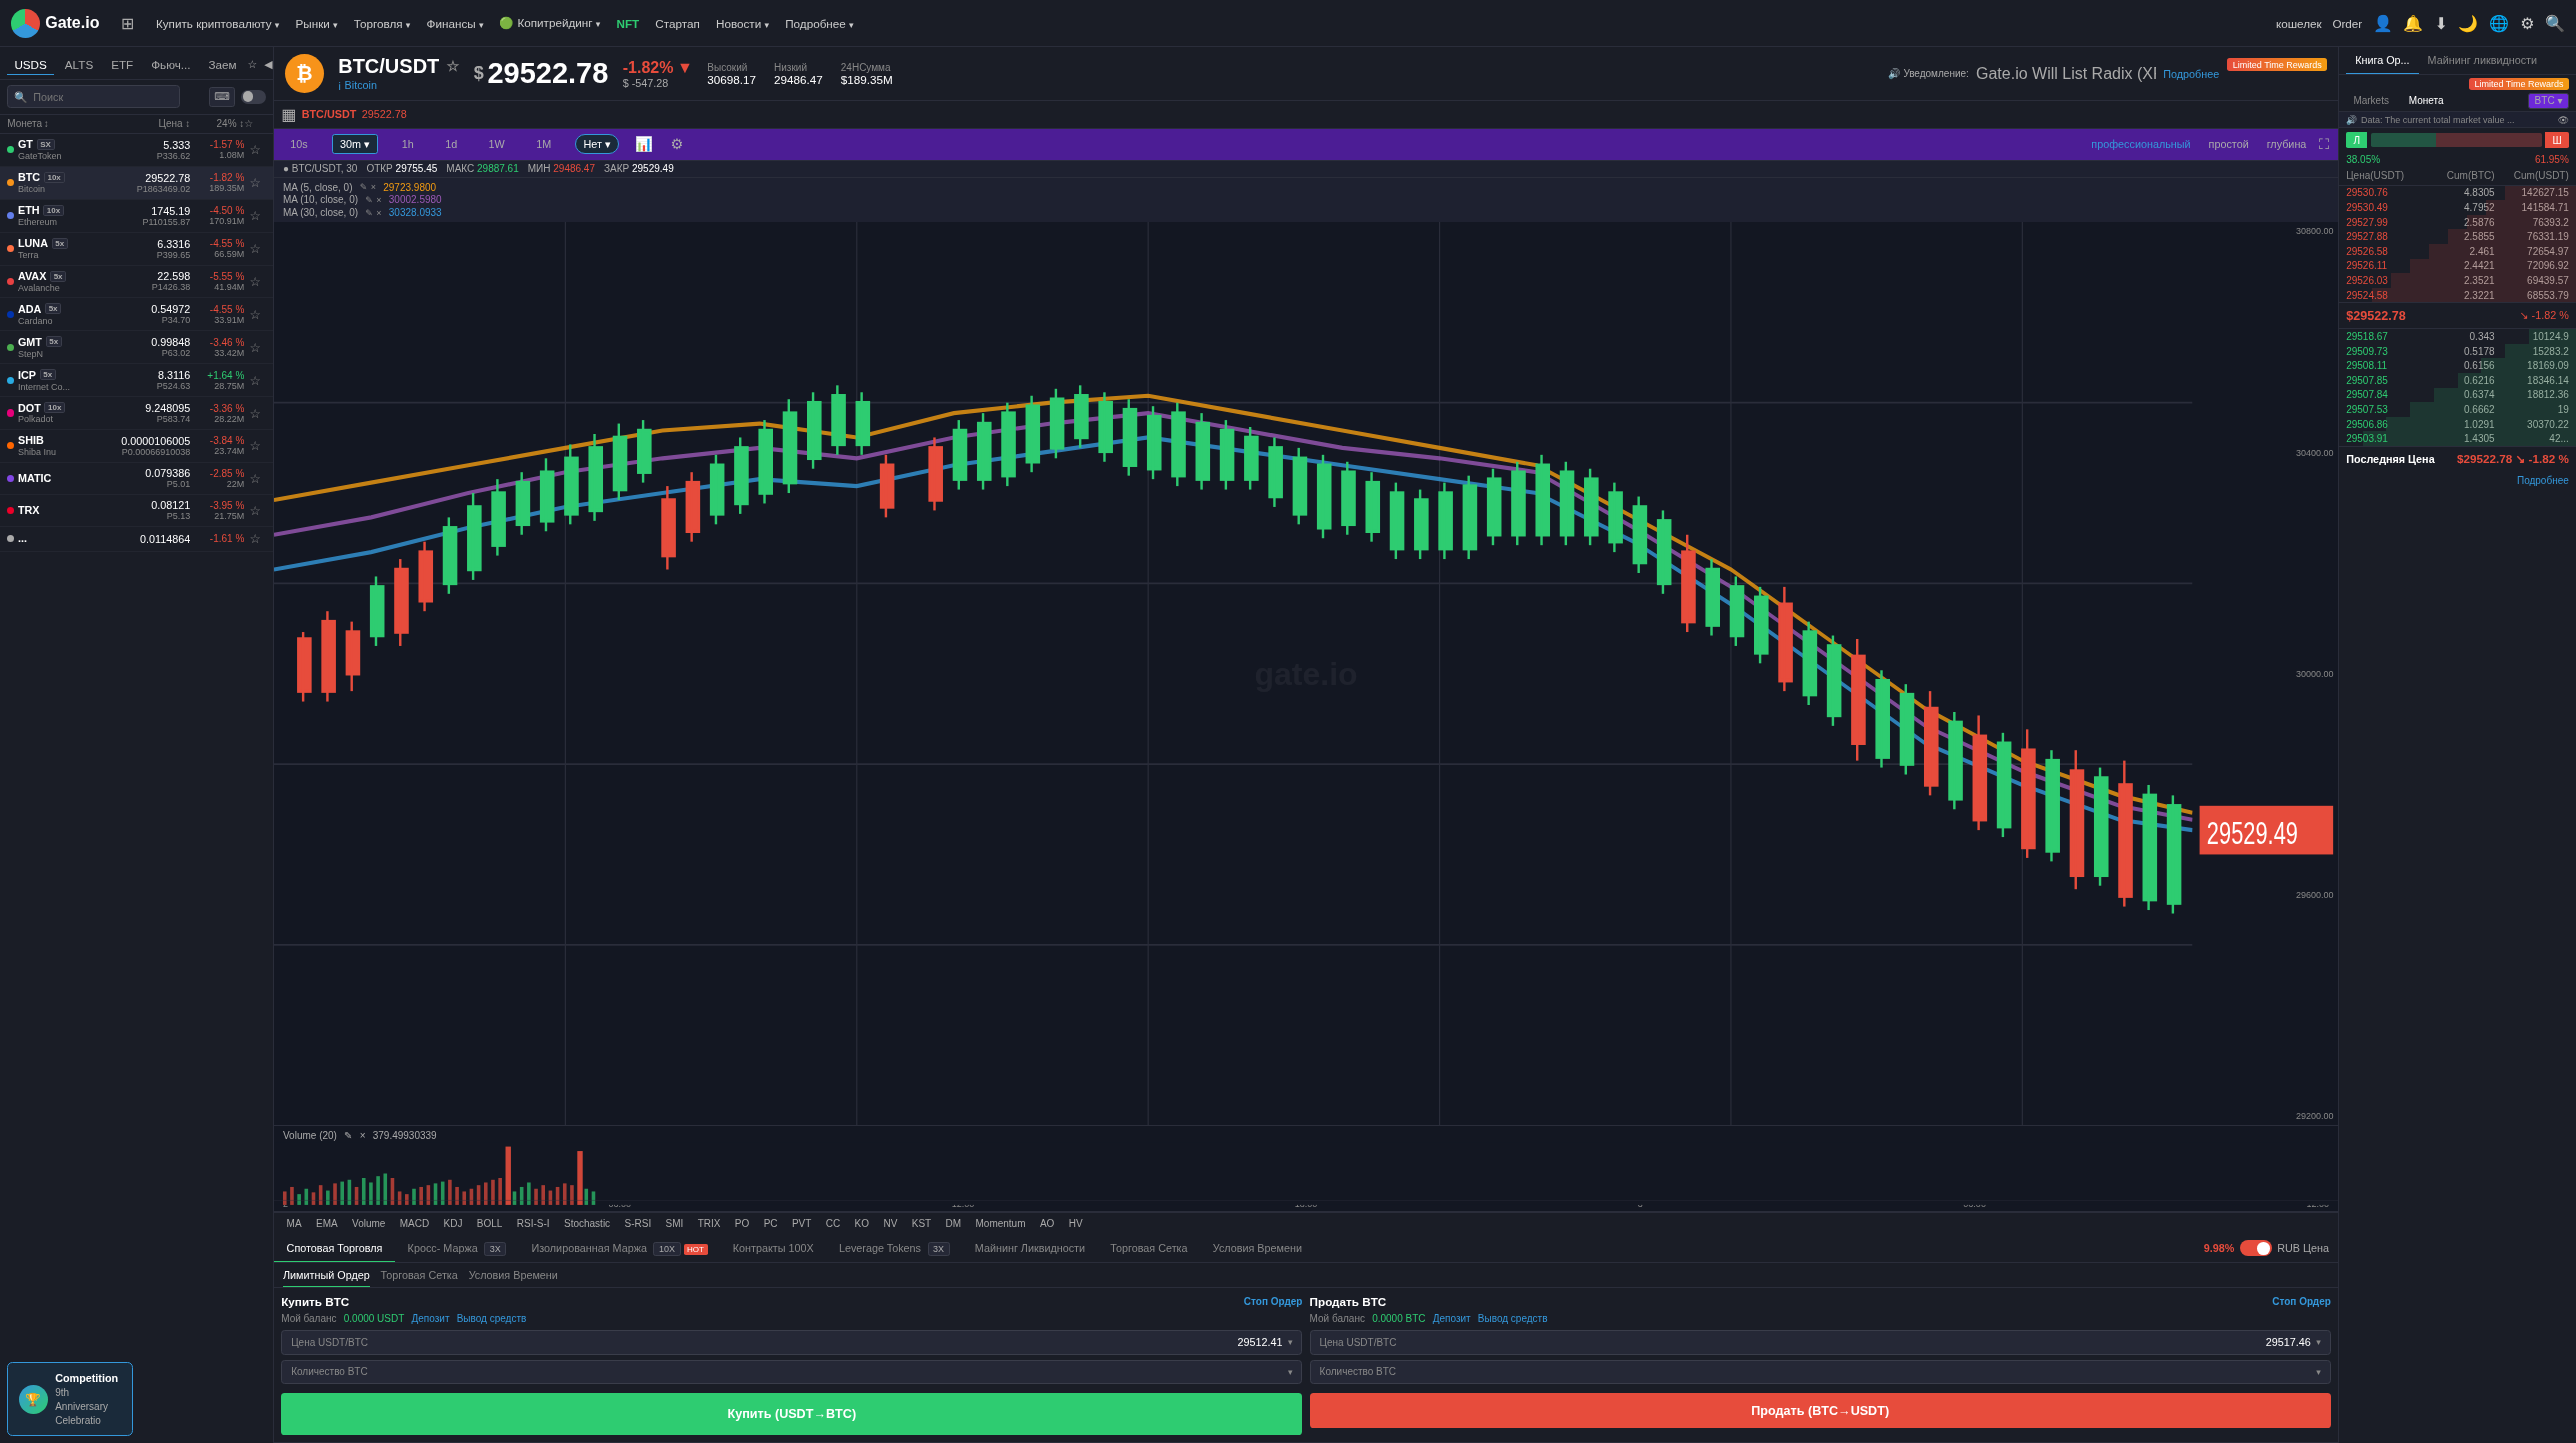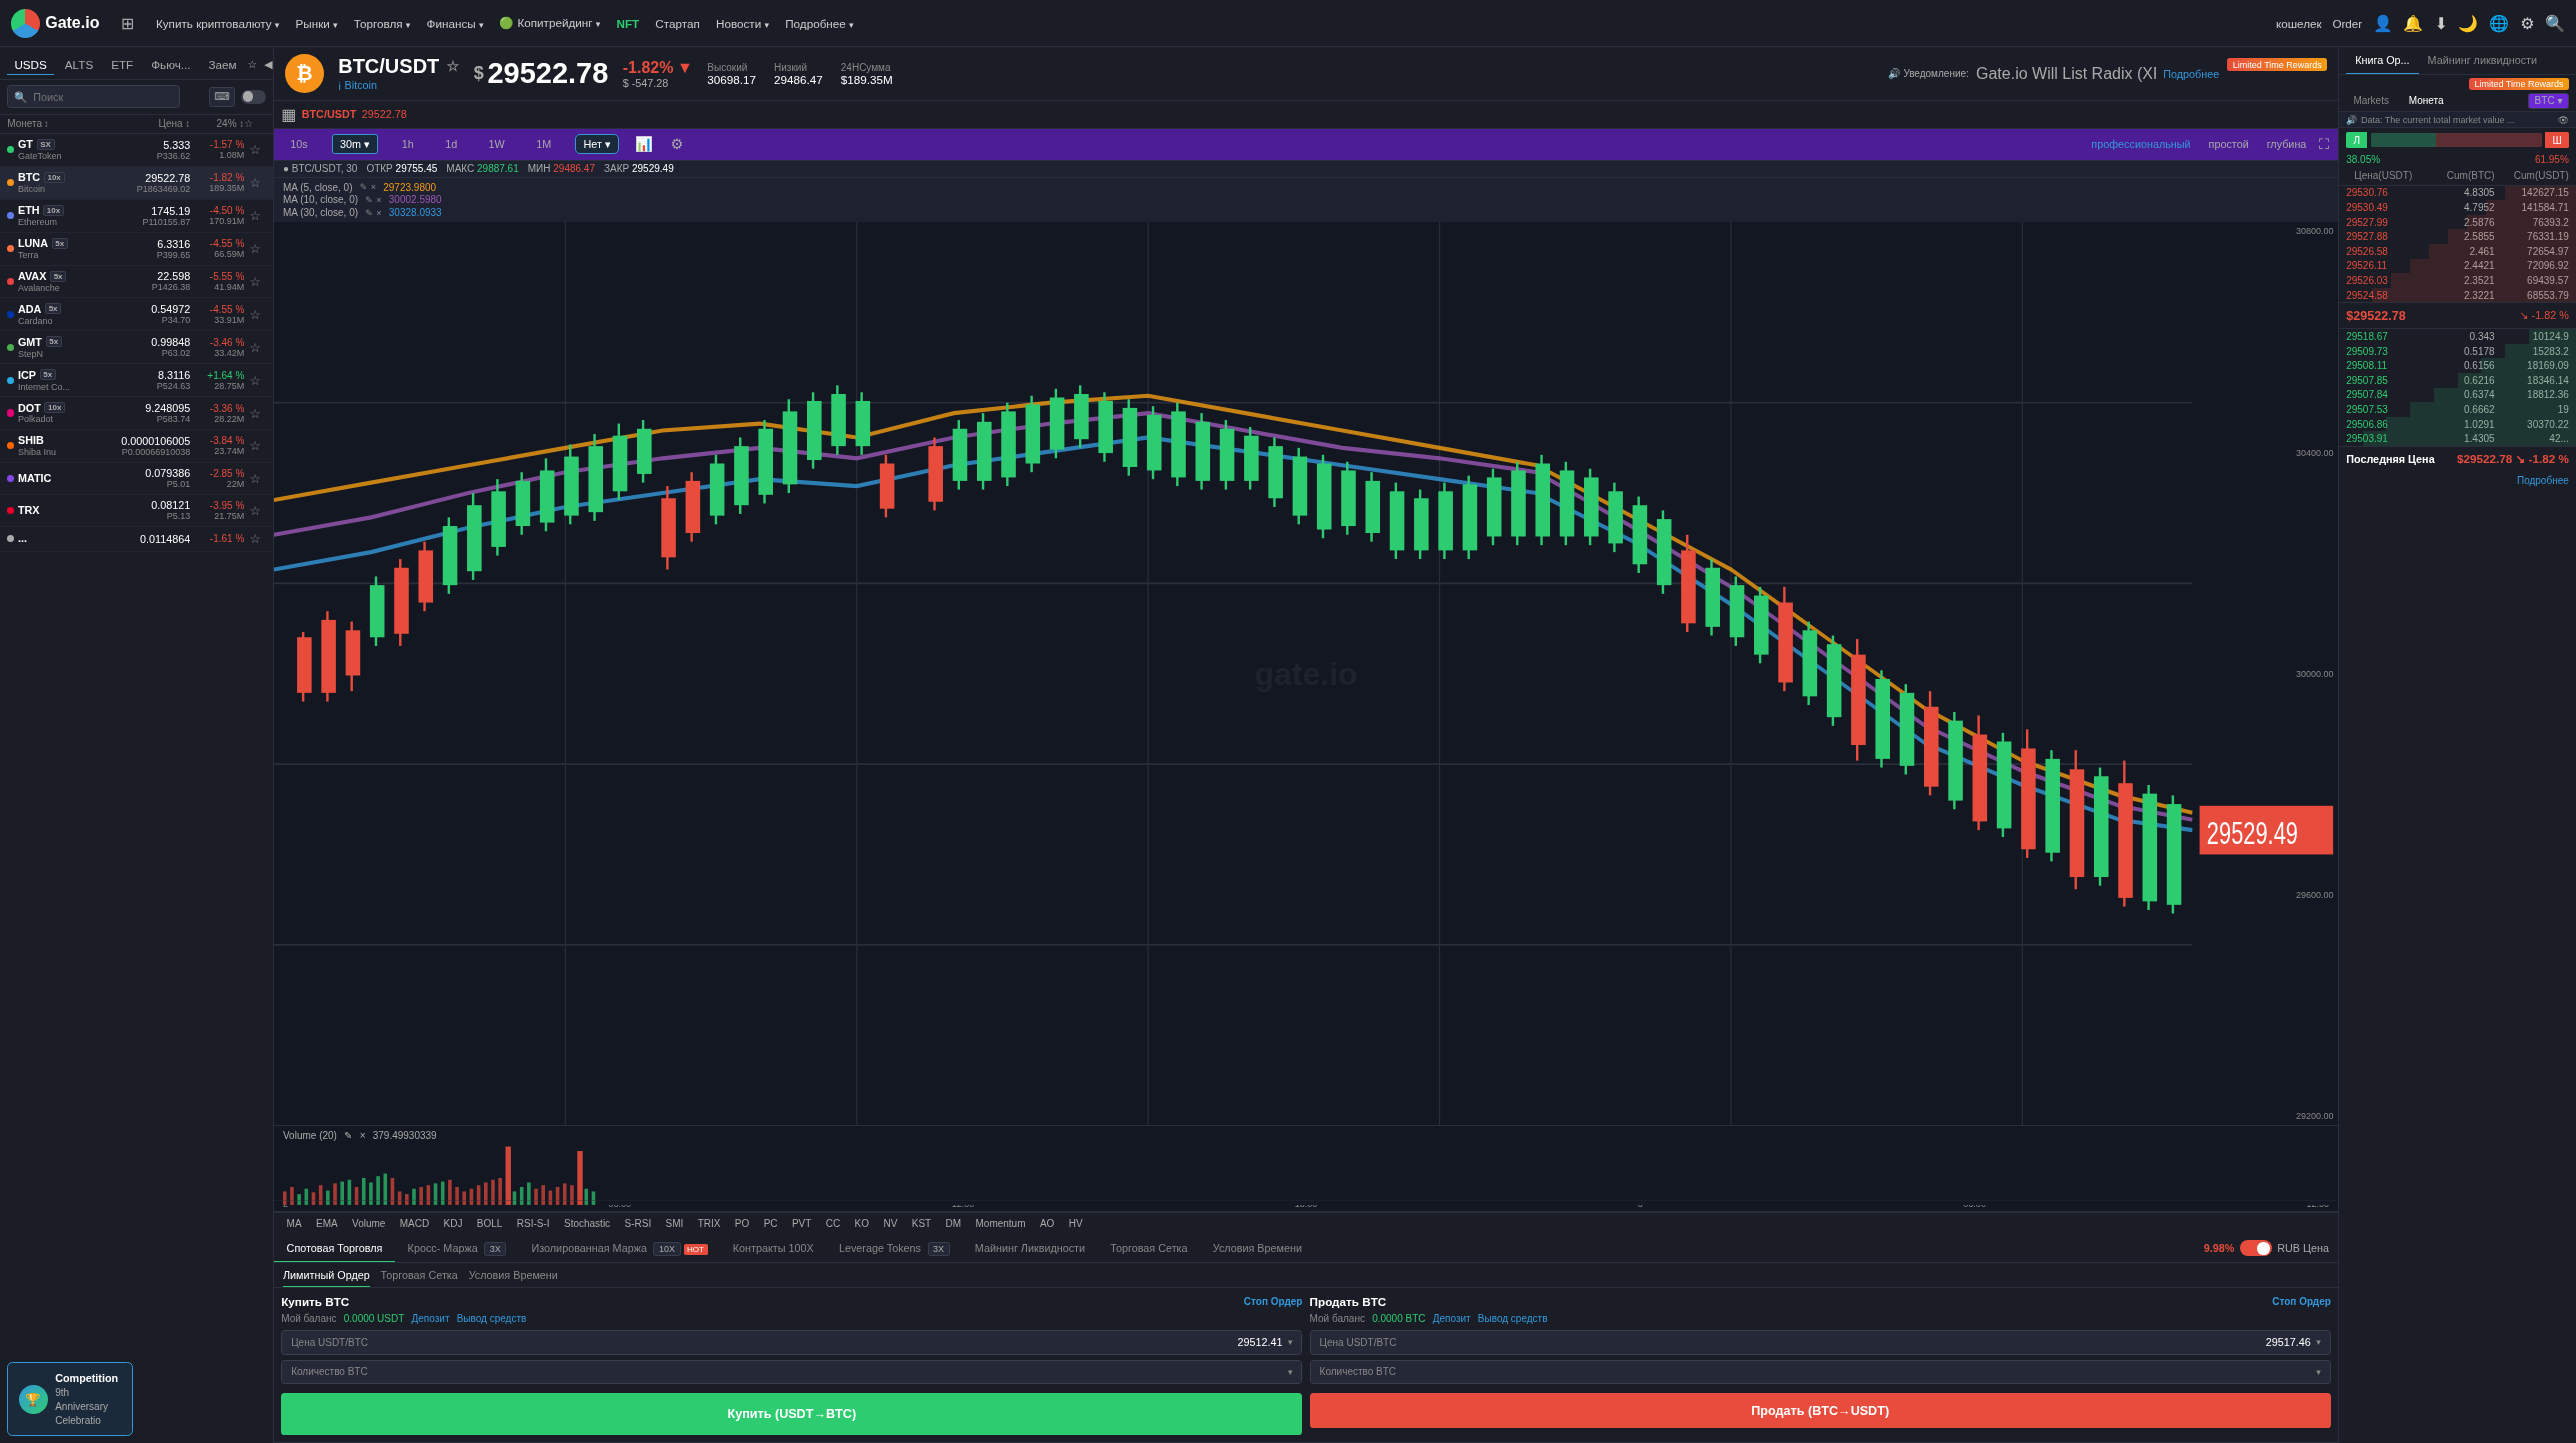--- a/index.html
+++ b/index.html
@@ -81,21 +81,21 @@
     .limited-badge { background: linear-gradient(90deg, #e74c3c, #f39c12); color: #fff; font-size: 9px; padding: 1.8px 5.4px; border-radius: 2.7px; position: absolute; top: 3.6px; right: 0; }
 
     
     .chart-toolbar { display: flex; align-items: center; gap: 17px; padding: 5.4px 9px; background: #4c1d95; border-bottom: 0.9px solid #2a2d3a; }
     .time-btn { padding: 2.7px 7.2px; border-radius: 2.7px; cursor: pointer; color: #aaa; font-size: 10.8px; background: transparent; border: none; }
     .time-btn-dropdown { padding: 2.7px 7.2px; border-radius: 2.7px; cursor: pointer; color: #fff; font-size: 10.8px; background: #1a2a3a; border: 0.9px solid #3498db; display: flex; align-items: center; gap: 1.8px; }
     .chart-right-btns { display: flex; align-items: center; gap: 7.2px; margin-left: auto; }
     .chart-right-btn { color: #aaa; font-size: 10.8px; cursor: pointer; padding: 2.7px 5.4px; }
     .chart-right-btn.blue { color: #3498db; }
     .chart-icon-btn { color: #aaa; font-size: 14.4px; cursor: pointer; }
-    .no-btn { padding: 2.7px 7.2px; background: #1a2a3a; border: 0.9px solid #3498db; color: #fff; border-radius: 5px; font-size: 10.8px; cursor: pointer; display: flex; align-items: center; gap: 1.8px; }
+    .no-btn { padding: 2.7px 7.2px; background: #1a2a3a; border: 0.9px solid #3498db; color: #fff; border-radius: 10px; font-size: 10.8px; cursor: pointer; display: flex; align-items: center; gap: 1.8px; }
 
     
     .ma-rows { padding: 1.8px 9px; background: #1e2130; font-size: 10px; color: #aaa; }
     .ma-row { display: flex; align-items: center; gap: 7.2px; margin: 1.8px 0; }
     .ma-controls { display: flex; gap: 3.6px; }
     .ma-ctrl-btn { font-size: 9px; color: #888; cursor: pointer; }
 
     
     .chart-area { flex: 1; background: #131722; position: relative; overflow: hidden; min-height: 251px; }
     .chart-watermark { position: absolute; top: 50%; left: 50%; transform: translate(-50%, -50%); color: rgba(255,255,255,0.05); font-size: 32px; font-weight: bold; pointer-events: none; }
@@ -136,21 +136,21 @@
     .right-sidebar { width: 238px; background: #1a1d26; border-left: 0.9px solid #2a2d3a; display: flex; flex-direction: column; flex-shrink: 0; }
     .right-tabs { display: flex; align-items: center; padding: 0 7.2px; border-bottom: 0.9px solid #2a2d3a; }
     .right-tab { padding: 7.2px 9px; cursor: pointer; color: #888; font-size: 10.8px; border-bottom: 1.8px solid transparent; }
     .right-tab.active { color: #fff; border-bottom: 1.8px solid #3498db; }
     .right-subtabs { display: flex; align-items: center; padding: 0 7.2px; border-bottom: 0.9px solid #2a2d3a; gap: 5.4px; }
     .right-subtab { padding: 4.5px 7.2px; cursor: pointer; color: #888; font-size: 10px; }
     .right-subtab.active { color: #fff; }
     .right-dropdown { margin-left: auto; }
     .orderbook-header { display: flex; align-items: center; padding: 3.6px 7.2px; color: #888; font-size: 10px; border-bottom: 0.9px solid #2a2d3a; }
     .ob-col { flex: 1; text-align: right; }
-    .ob-col:first-child { text-align: center; }
+    .ob-col:first-child { text-align: left; }
     .ob-rows-sell { overflow-y: auto; }
     .ob-row { display: flex; align-items: center; padding: 1.8px 7.2px; position: relative; }
     .ob-fill-sell { position: absolute; right: 0; top: 0; bottom: 0; background: rgba(231, 76, 60, 0.15); pointer-events: none; }
     .ob-fill-buy { position: absolute; right: 0; top: 0; bottom: 0; background: rgba(46, 204, 113, 0.15); pointer-events: none; }
     .ob-price { flex: 1; font-size: 10px; }
     .ob-amount { flex: 1; text-align: right; font-size: 10px; color: #aaa; }
     .ob-total { flex: 1; text-align: right; font-size: 10px; color: #aaa; }
     .ob-mid-price { padding: 5.4px 7.2px; display: flex; align-items: center; justify-content: space-between; border-top: 0.9px solid #2a2d3a; border-bottom: 0.9px solid #2a2d3a; }
     .ob-mid-val { font-size: 12.6px; font-weight: 700; color: #e74c3c; }
     .ob-mid-pct { color: #e74c3c; font-size: 10.8px; }

